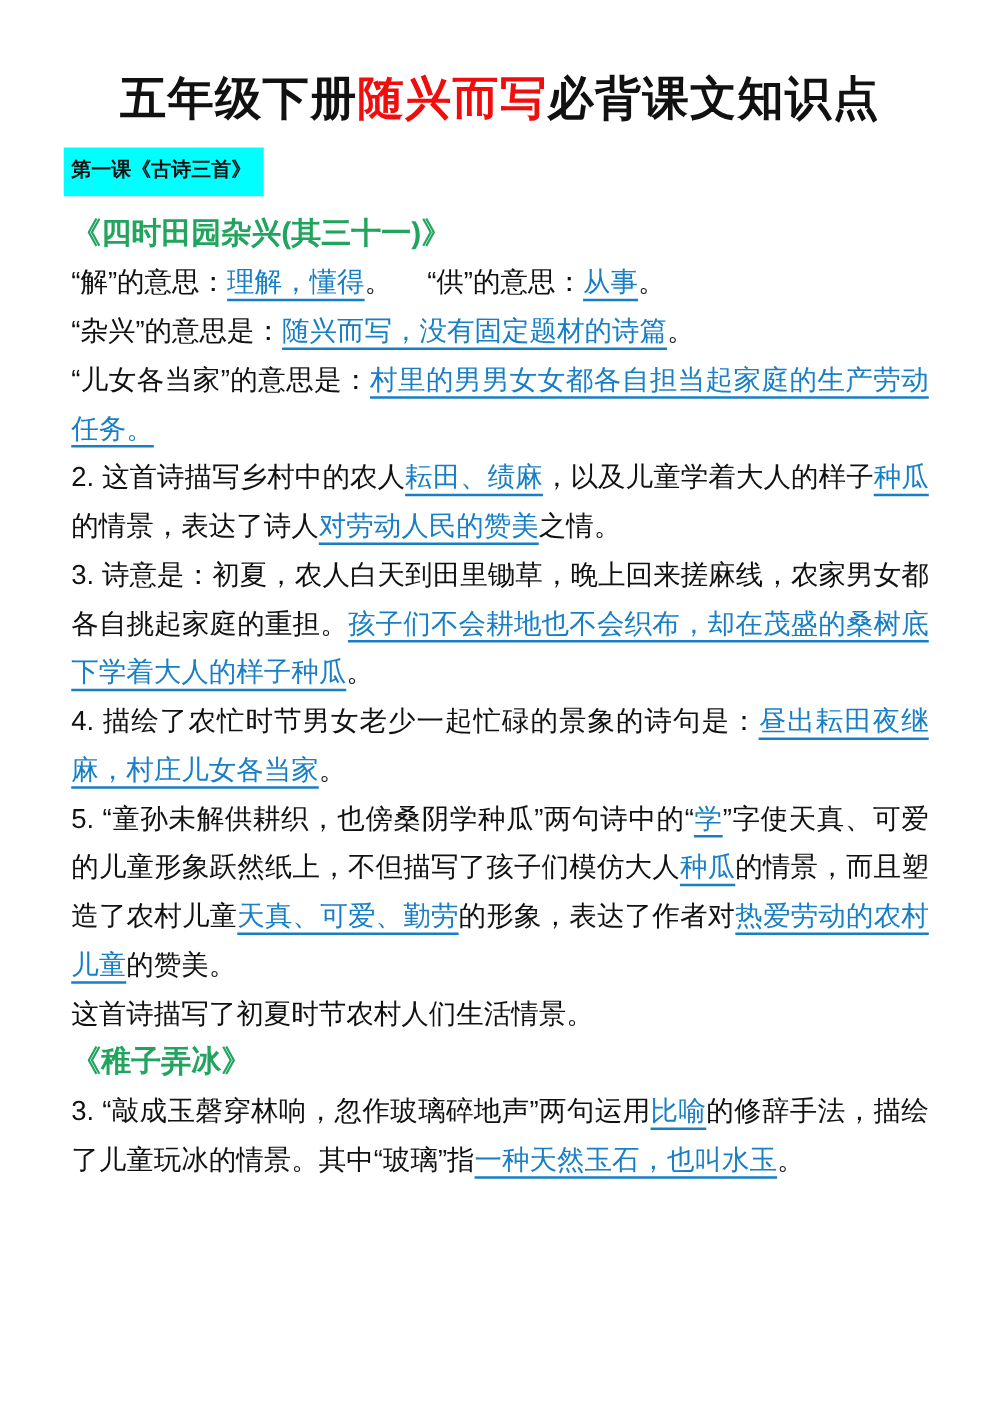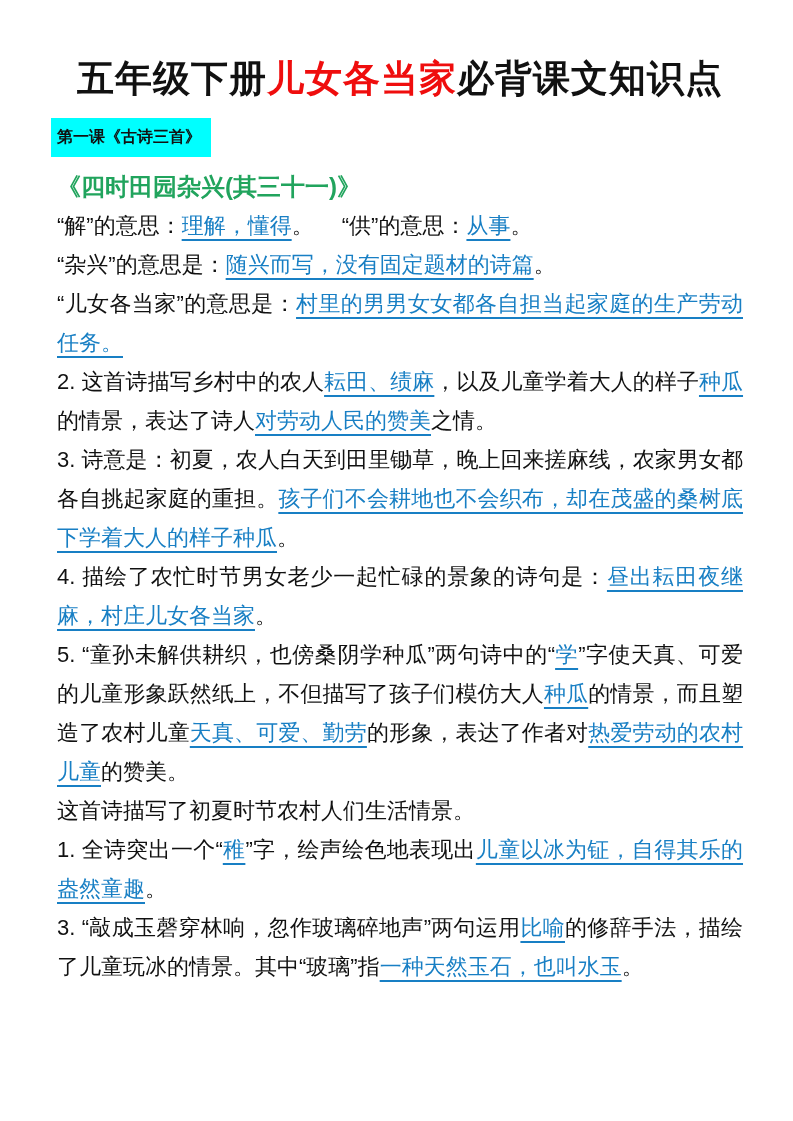--- a/index.html
+++ b/index.html
@@ -61,30 +61,30 @@
     text-decoration-line:underline;
     text-decoration-color:currentColor;
     text-decoration-thickness:2px;
     text-underline-offset:6px;
   }
 </style>
 </head>
 <body>
 
 <div class="page">
-  <h1 class="doc-title"><span class="t-black">五年级下册</span><span class="t-red">儿女各当家</span><span class="t-black">必背课文知识点</span></h1>
+  <h1 class="doc-title"><span class="t-black">五年级下册</span><span class="t-red">随兴而写</span><span class="t-black">必背课文知识点</span></h1>
   <div class="lesson-heading-wrap">
     <span class="lesson-heading">第一课《古诗三首》</span>
   </div>
   <div class="content" id="content">
       <p class="poem-title">《四时田园杂兴(其三十一)》</p>
       <p class="para"><span class="plain">“解”的意思：</span><span class="answer">理解，懂得</span><span class="plain">。　 “供”的意思：</span><span class="answer">从事</span><span class="plain">。</span></p>
       <p class="para"><span class="plain">“杂兴”的意思是：</span><span class="answer">随兴而写，没有固定题材的诗篇</span><span class="plain">。</span></p>
       <p class="para"><span class="plain">“儿女各当家”的意思是：</span><span class="answer">村里的男男女女都各自担当起家庭的生产劳动任务。</span></p>
       <p class="para"><span class="plain">2. 这首诗描写乡村中的农人</span><span class="answer">耘田、绩麻</span><span class="plain">，以及儿童学着大人的样子</span><span class="answer">种瓜</span><span class="plain">的情景，表达了诗人</span><span class="answer">对劳动人民的赞美</span><span class="plain">之情。</span></p>
       <p class="para"><span class="plain">3. 诗意是：初夏，农人白天到田里锄草，晚上回来搓麻线，农家男女都各自挑起家庭的重担。</span><span class="answer">孩子们不会耕地也不会织布，却在茂盛的桑树底下学着大人的样子种瓜</span><span class="plain">。</span></p>
       <p class="para"><span class="plain">4. 描绘了农忙时节男女老少一起忙碌的景象的诗句是：</span><span class="answer">昼出耘田夜继麻，村庄儿女各当家</span><span class="plain">。</span></p>
       <p class="para"><span class="plain">5. “童孙未解供耕织，也傍桑阴学种瓜”两句诗中的“</span><span class="answer">学</span><span class="plain">”字使天真、可爱的儿童形象跃然纸上，不但描写了孩子们模仿大人</span><span class="answer">种瓜</span><span class="plain">的情景，而且塑造了农村儿童</span><span class="answer">天真、可爱、勤劳</span><span class="plain">的形象，表达了作者对</span><span class="answer">热爱劳动的农村儿童</span><span class="plain">的赞美。</span></p>
       <p class="para"><span class="plain">这首诗描写了初夏时节农村人们生活情景。</span></p>
-      <p class="para"><span class="plain">1. 全诗突出一个“</span><span class="answer">稚</span><span class="plain">”字，绘声绘色地表现出</span><span class="answer">儿童以冰为钲，自得其乐的盎然童趣</span><span class="plain">。</span></p>
+      <p class="poem-title">《稚子弄冰》</p>
       <p class="para"><span class="plain">3. “敲成玉磬穿林响，忽作玻璃碎地声”两句运用</span><span class="answer">比喻</span><span class="plain">的修辞手法，描绘了儿童玩冰的情景。其中“玻璃”指</span><span class="answer">一种天然玉石，也叫水玉</span><span class="plain">。</span></p>
     </div>
 </div>
 
 </body></html>

